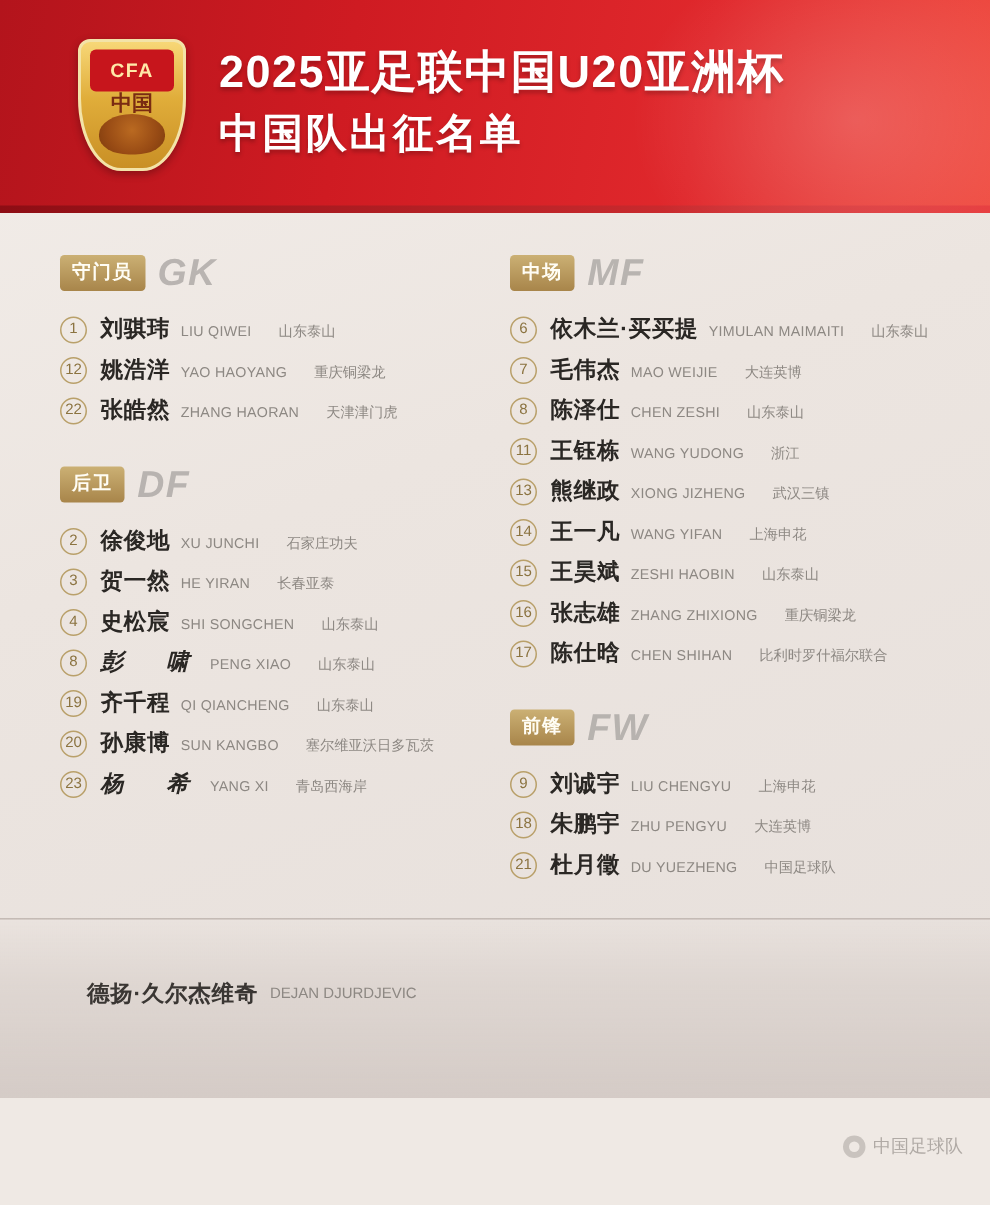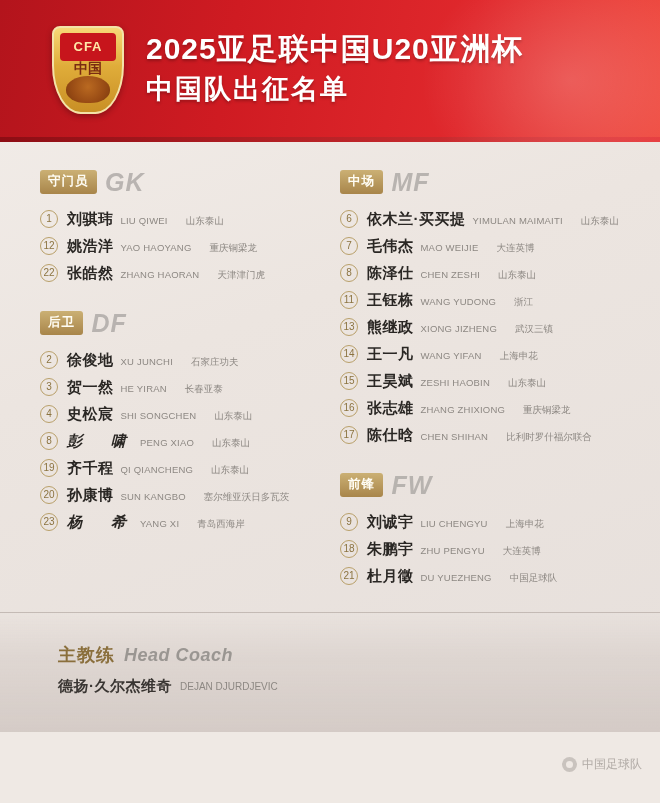--- a/index.html
+++ b/index.html
@@ -454,24 +454,20 @@
           <span class="name-en">DU YUEZHENG</span>
           <span class="club">中国足球队</span>
         </div>
       </div>
 
     </div>
   </div>
 
   <div class="coach-band">
     <div class="coach-inner">
-      <div class="coach-head">
-        <span class="coach-cn">主教练</span>
-        <span class="coach-en">Head Coach</span>
-      </div>
       <div class="coach-name">
         <span class="coach-name-cn">德扬·久尔杰维奇</span>
         <span class="coach-name-en">DEJAN DJURDJEVIC</span>
       </div>
     </div>
   </div>
 
   <div class="footer">
     <div class="watermark">
       <span class="wb-eye"></span>

